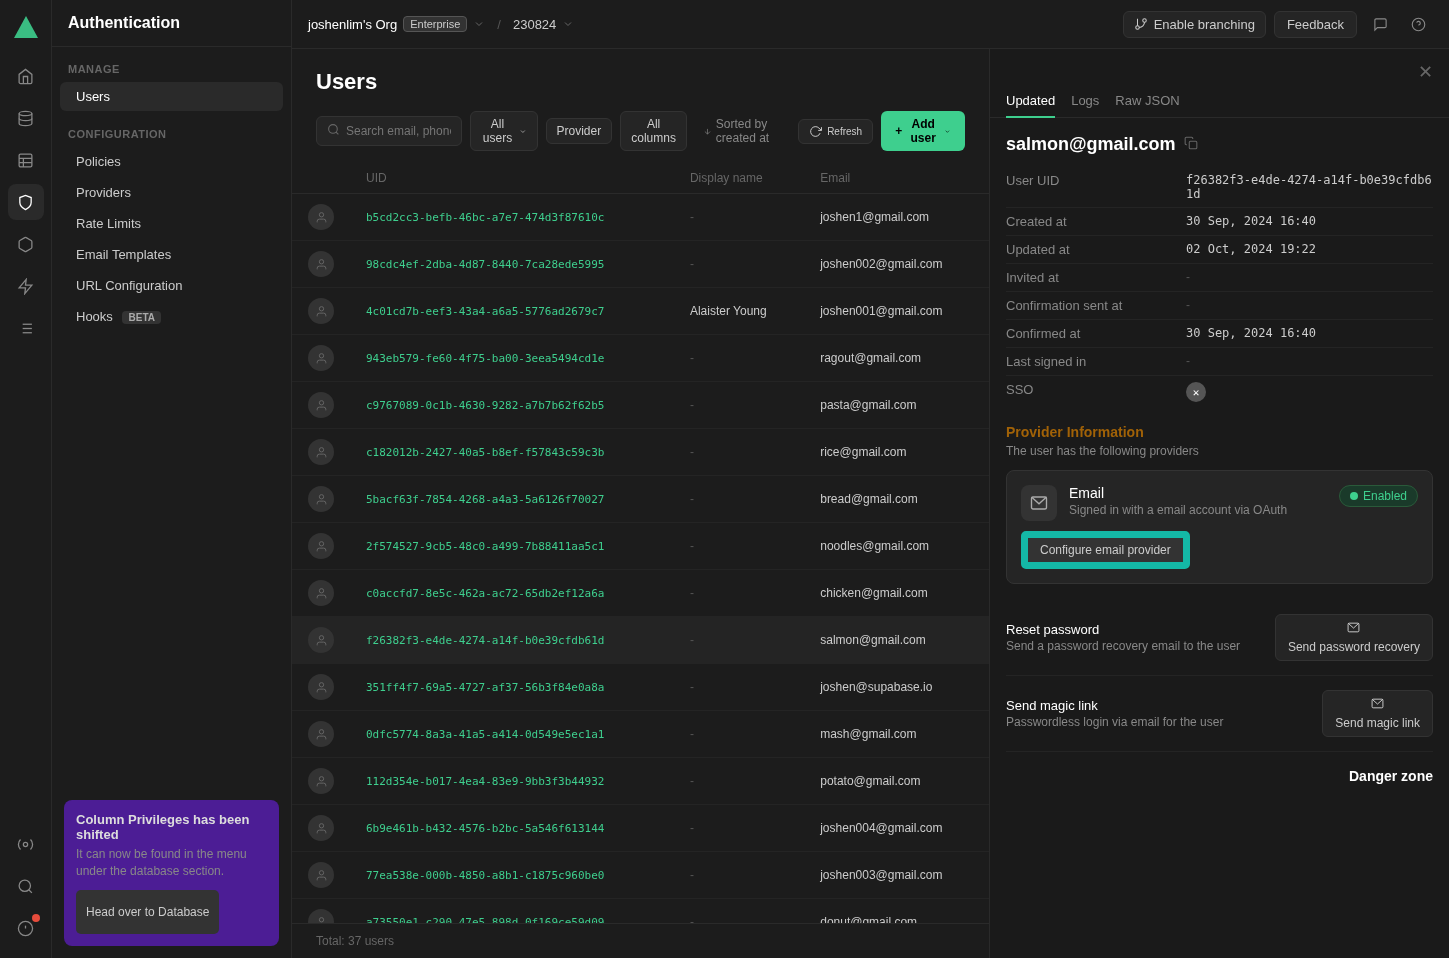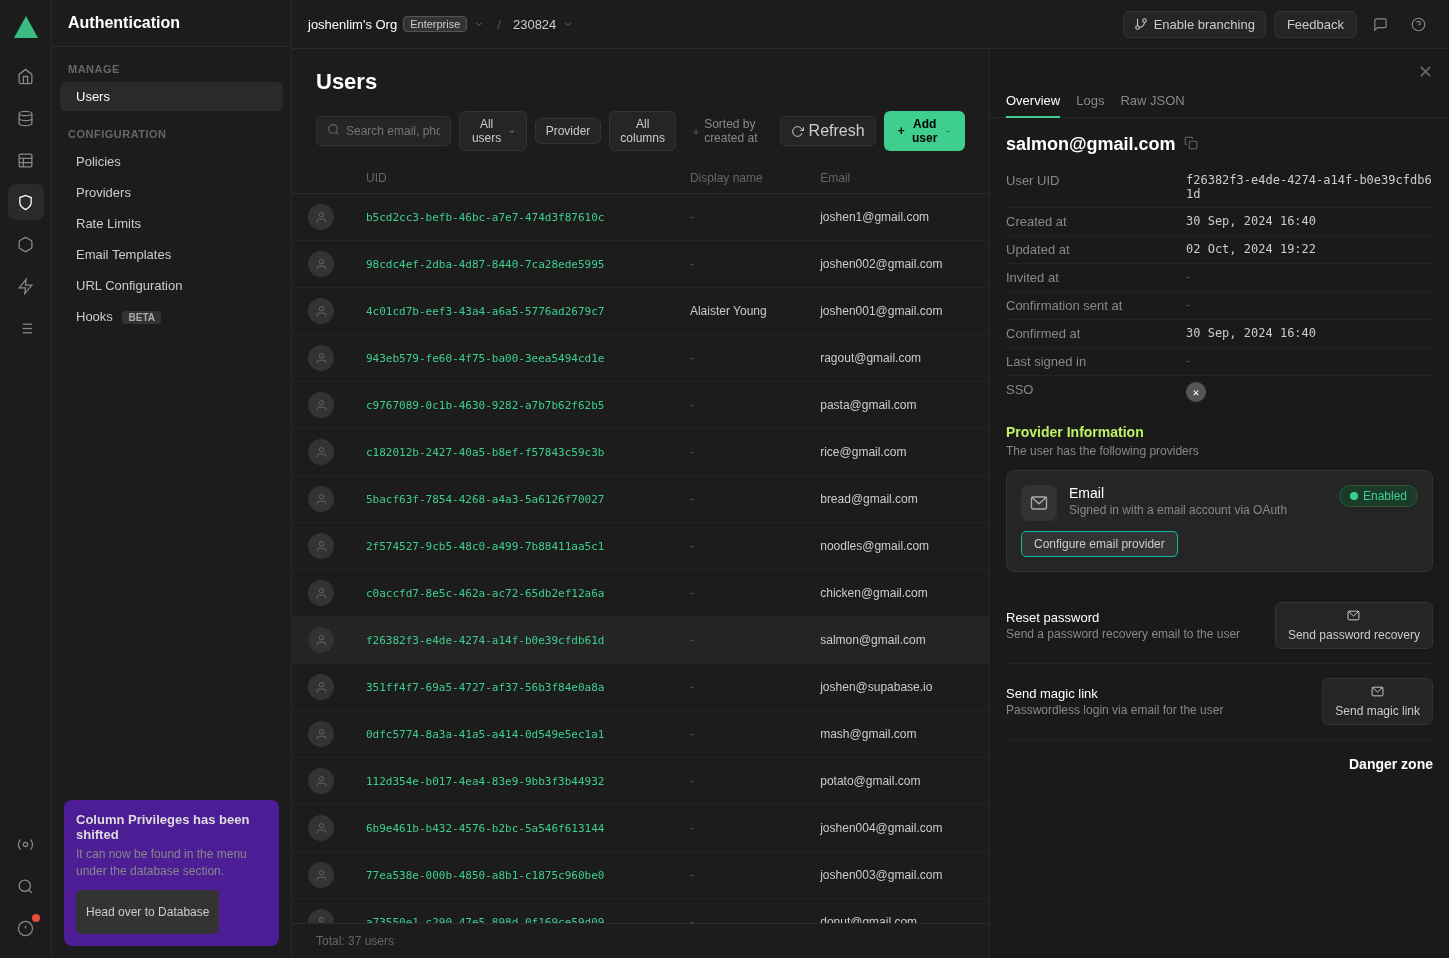--- a/index.html
+++ b/index.html
@@ -185,21 +185,21 @@
       background: #252525; border: 1px solid #333; color: #ccc;
       padding: 5px 10px; border-radius: 6px; cursor: pointer; font-size: 12px;
       display: flex; align-items: center; gap: 5px;
     }
     .toolbar-spacer { flex: 1; }
     .sort-label {
       color: #888; font-size: 12px; display: flex; align-items: center; gap: 4px;
     }
     .refresh-btn {
       background: #252525; border: 1px solid #333; color: #ccc;
-      padding: 5px 10px; border-radius: 6px; cursor: pointer; font-size: 16px;
+      padding: 5px 10px; border-radius: 6px; cursor: pointer; font-size: 10px;
       display: flex; align-items: center; gap: 5px; justify-content: center;
     }
     .add-user-btn {
       background: #3ecf8e; border: none; color: #000;
       padding: 6px 14px; border-radius: 6px; cursor: pointer; font-size: 12px;
       font-weight: 600; display: flex; align-items: center; gap: 5px;
     }
 
     
     .table-wrapper { flex: 1; overflow-y: auto; }
@@ -263,21 +263,21 @@
       padding: 6px 0; border-bottom: 1px solid #242424; font-size: 13px;
     }
     .info-row:last-child { border-bottom: none; }
     .info-key { width: 180px; color: #888; flex-shrink: 0; }
     .info-val { color: #ccc; font-family: monospace; font-size: 12px; word-break: break-all; }
     .info-val.dash { color: #555; font-family: inherit; }
     .sso-x { display: inline-flex; align-items: center; justify-content: center;
       width: 20px; height: 20px; background: #555; border-radius: 50%; color: #fff; font-size: 11px; }
 
     .provider-section { padding: 0 16px 16px; }
-    .provider-title { font-size: 14px; font-weight: 600; color: #bef264; margin-bottom: 4px; }
+    .provider-title { font-size: 14px; font-weight: 600; color: #a16207; margin-bottom: 4px; }
     .provider-desc { font-size: 12px; color: #888; margin-bottom: 12px; }
     .provider-card {
       background: #252525; border: 1px solid #333; border-radius: 8px;
       padding: 14px;
     }
     .provider-card-header {
       display: flex; align-items: flex-start; margin-bottom: 10px;
     }
     .provider-icon {
       width: 36px; height: 36px; background: #333; border-radius: 8px;
@@ -287,21 +287,21 @@
     .provider-info { flex: 1; }
     .provider-name { font-size: 14px; color: #fff; font-weight: 500; }
     .provider-sub { font-size: 12px; color: #888; margin-top: 2px; }
     .enabled-badge {
       display: flex; align-items: center; gap: 5px;
       background: #1a3a2a; border: 1px solid #2a5a3a;
       color: #3ecf8e; padding: 3px 10px; border-radius: 12px; font-size: 12px;
     }
     .enabled-dot { width: 8px; height: 8px; background: #3ecf8e; border-radius: 50%; }
     .configure-btn {
-      background: #333; border: 1px solid #14b8a6; color: #ccc;
+      background: #333; border: 7px solid #14b8a6; color: #ccc;
       padding: 5px 12px; border-radius: 5px; cursor: pointer; font-size: 12px;
     }
 
     .action-section { padding: 0 16px 16px; }
     .action-row {
       display: flex; align-items: center; padding: 14px 0;
       border-bottom: 1px solid #242424;
     }
     .action-info { flex: 1; }
     .action-title { font-size: 13px; color: #fff; font-weight: 500; margin-bottom: 2px; }
@@ -739,21 +739,21 @@
       </div>
 
       <div class="table-footer">Total: 37 users</div>
     </div>
 
     <div class="right-panel">
       <div class="panel-header">
         <button class="close-btn">✕</button>
       </div>
       <div class="panel-tabs">
-        <div class="panel-tab active">Overview</div>
+        <div class="panel-tab active">Updated</div>
         <div class="panel-tab">Logs</div>
         <div class="panel-tab">Raw JSON</div>
       </div>
 
       <div class="panel-email">
         <span>salmon@gmail.com</span>
         <span class="copy-icon">
           <svg width="14" height="14" viewBox="0 0 24 24" fill="none" stroke="currentColor" stroke-width="1.8">
               <rect x="9" y="9" width="13" height="13" rx="2"></rect>
               <path d="M5 15H4a2 2 0 01-2-2V4a2 2 0 012-2h9a2 2 0 012 2v1"></path>

